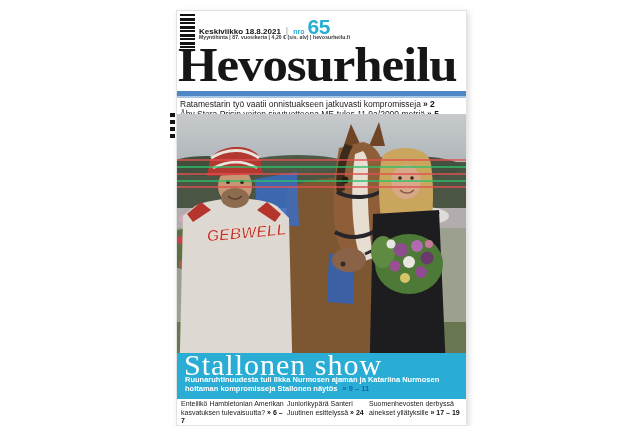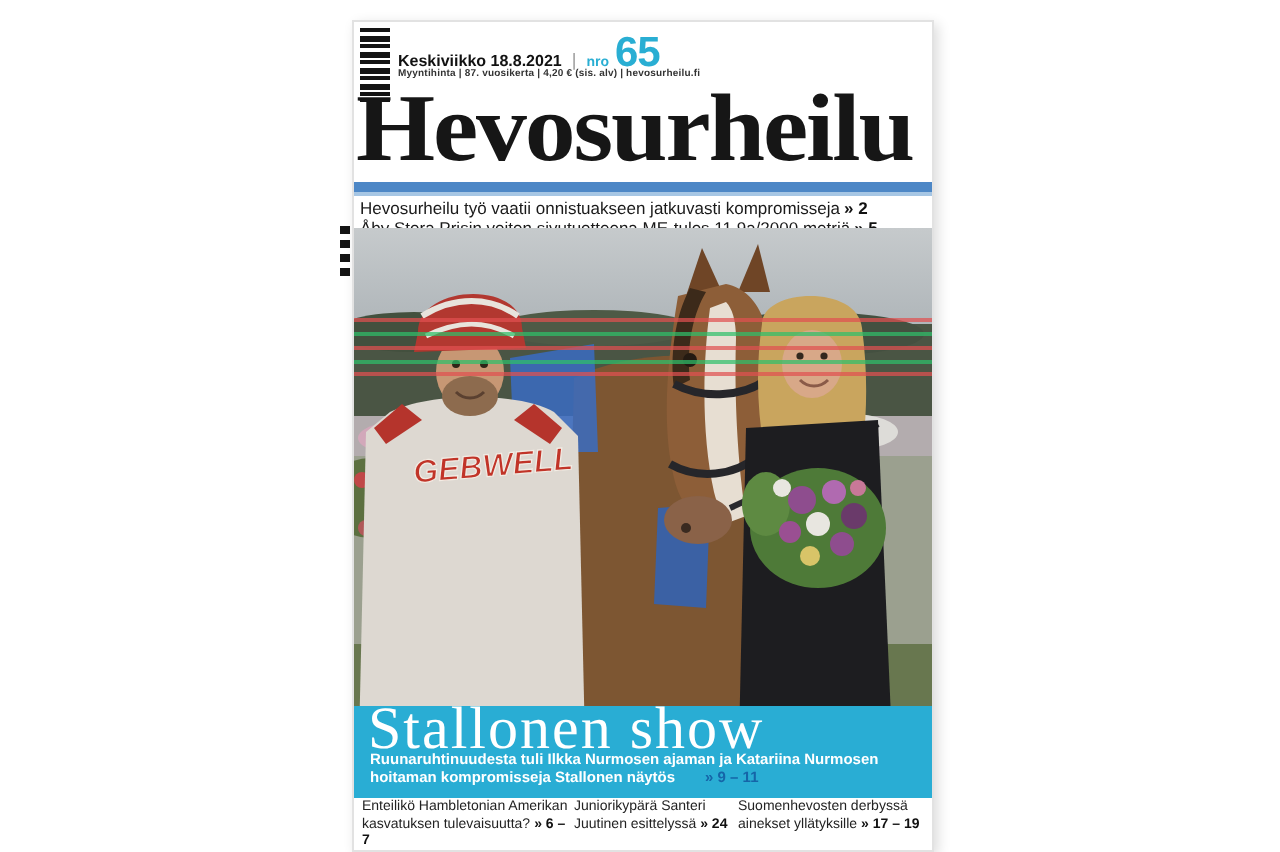--- a/index.html
+++ b/index.html
@@ -39,21 +39,21 @@
   .glitch{position:absolute;left:0;width:289px;pointer-events:none;}
   .g-red{background:#e05050;opacity:.72;height:2px;}
   .g-green{background:#2fbf6a;opacity:.72;height:1.5px;}
 
   
   .banner{position:absolute;left:0;top:342px;width:289px;height:46px;background:#29add4;overflow:hidden;}
   .banner-headline{position:absolute;left:7px;top:-1px;font-family:"Liberation Serif",serif;font-size:30px;
                    line-height:26px;font-weight:normal;color:#ffffff;letter-spacing:1px;white-space:nowrap;}
   .banner-sub{position:absolute;left:8px;top:23px;width:274px;font-size:7.5px;font-weight:bold;
               color:#ffffff;line-height:8.6px;}
-  .banner-ref{color:#1565a8;font-weight:bold;margin-left:15px;}
+  .banner-ref{color:#1565a8;font-weight:bold;margin-left:5px;}
 
   
   .footer-col{position:absolute;top:389px;font-size:7px;line-height:8.6px;color:#222;}
   .fc1{left:4px;width:106px;}
   .fc2{left:110px;width:78px;}
   .fc3{left:192px;width:93px;}
   .footer-col .ref{font-size:7px;}
 </style>
 </head>
 <body>
@@ -72,21 +72,21 @@
       <span class="issue-no">65</span>
     </div>
     <div class="fine-print">Myyntihinta | 87. vuosikerta | 4,20 € (sis. alv) | hevosurheilu.fi</div>
 
     <div class="masthead">Hevosurheilu</div>
     <div class="bar-blue"></div>
     <div class="bar-light"></div>
 
     <div class="top-teasers">
       <div>
-        <span>Hevosurheilu työ vaatii onnistuakseen jatkuvasti kompromisseja</span><span class="ref">» 2</span>
+        <span>Ratamestarin työ vaatii onnistuakseen jatkuvasti kompromisseja</span><span class="ref">» 2</span>
       </div>
       <div>
         <span>Åby Stora Prisin voiton sivutuotteena ME-tulos 11,9a/2000 metriä</span><span class="ref">» 5</span>
       </div>
     </div>
 
     <div class="photo">
       <svg viewBox="0 0 289 279" preserveAspectRatio="none">
         <defs>
           <linearGradient id="sky" x1="0" y1="0" x2="0" y2="1">

